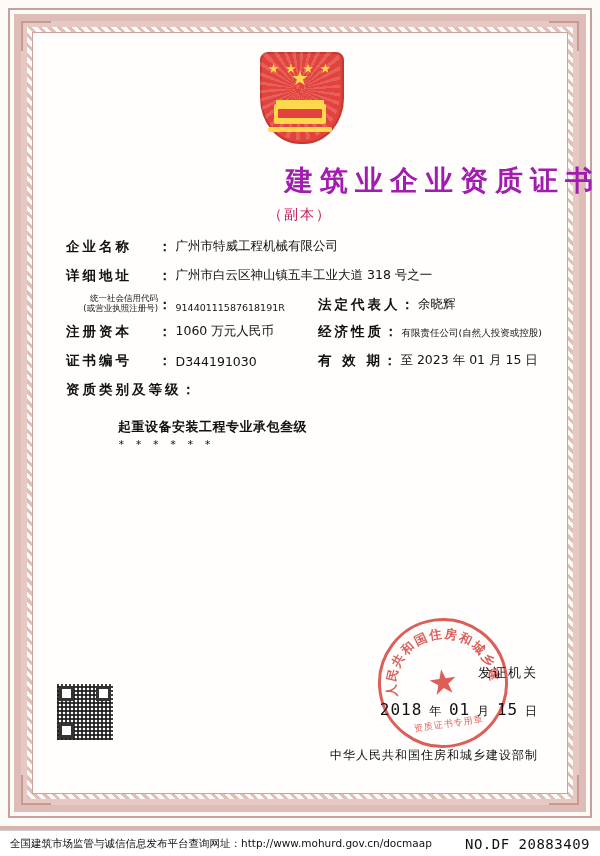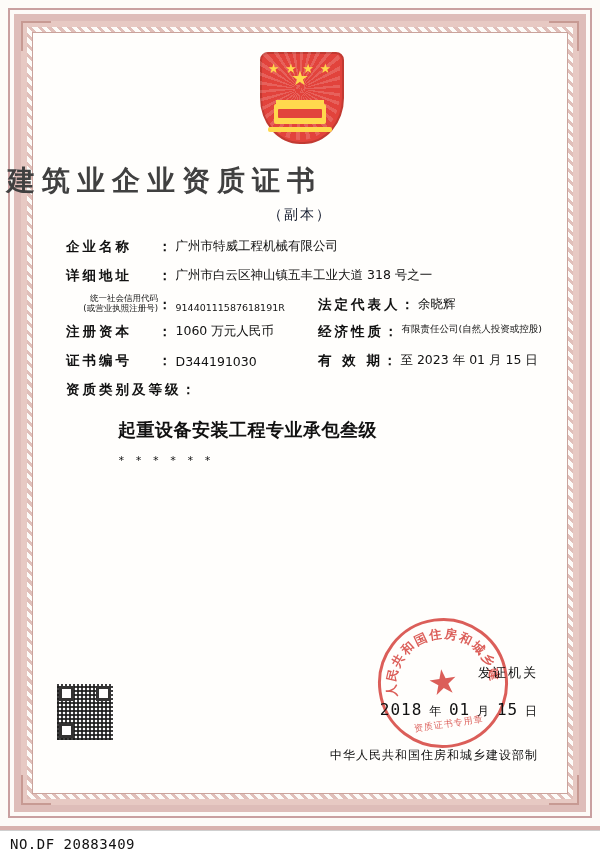--- a/index.html
+++ b/index.html
@@ -126,35 +126,35 @@
     left: 16px; bottom: 12px;
     width: 64px; height: 5px;
     background: #ffd84d;
     border-radius: 2px;
   }
 
   
   .title {
     position: absolute;
     top: 162px; left: 0; right: 0;
-    text-align: left;
+    text-align: right;
     font-family: "DejaVu Sans", sans-serif;
     font-size: 28px;
     font-weight: bold;
     letter-spacing: 7px;
-    color: #404040;
+    color: #a21caf;
     text-indent: 7px;
   }
   .subtitle {
     position: absolute;
     top: 206px; left: 0; right: 0;
     text-align: center;
     font-family: "DejaVu Sans", sans-serif;
     font-size: 14px;
-    color: #0f172a;
+    color: #be185d;
     letter-spacing: 2px;
   }
 
   
   .fields {
     position: absolute;
     left: 66px; top: 236px;
     width: 490px;
   }
   .row {
@@ -189,36 +189,36 @@
   }
   .val {
     font-family: "DejaVu Sans", sans-serif;
     font-size: 12.5px;
     color: #111;
     white-space: nowrap;
     padding-bottom: 1px;
   }
   .val.tiny { font-size: 9.5px; }
   .col-left { width: 252px; display: flex; align-items: flex-end; }
-  .col-right { flex: 1; display: flex; }
+  .col-right { flex: 1; display: flex; align-items: flex-end; }
   .lbl-w { width: 92px; text-align: left; }
 
   
   .qual {
     position: absolute;
     left: 118px; top: 418px;
     width: 400px;
   }
   .qual-line {
     font-family: "DejaVu Sans", sans-serif;
-    font-size: 18px;
+    font-size: 13px;
     font-weight: bold;
     color: #111;
     letter-spacing: .5px;
-    margin-bottom: 12px;
+    margin-bottom: 2px;
   }
   .qual-stars {
     font-family: "DejaVu Sans Mono", monospace;
     font-size: 11px;
     color: #111;
     letter-spacing: 2px;
   }
 
   
   .qr {
@@ -478,16 +478,17 @@
       <span>月</span>
       <span class="num">15</span>
       <span>日</span>
     </div>
   </div>
 
   <div class="ministry">中华人民共和国住房和城乡建设部制</div>
 
   <div class="footer-strip"></div>
   <div class="footer">
+    <span class="footer-left">全国建筑市场监管与诚信信息发布平台查询网址：http://www.mohurd.gov.cn/docmaap</span>
     <span class="footer-right">NO.DF  20883409</span>
   </div>
 
 </div>
 
 </body></html>

